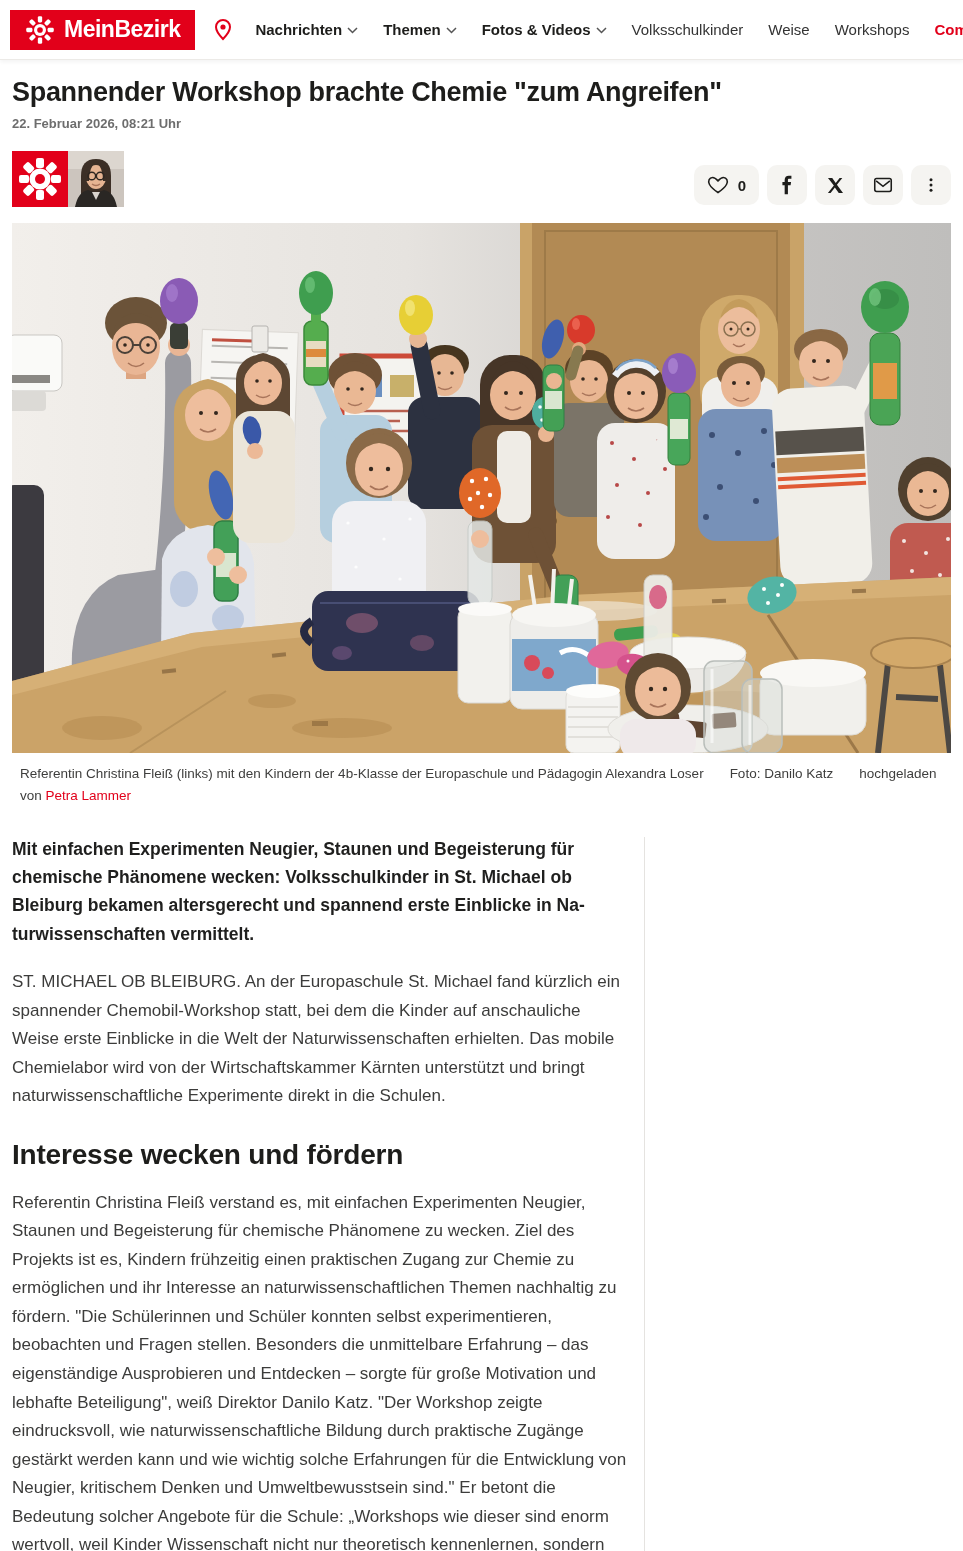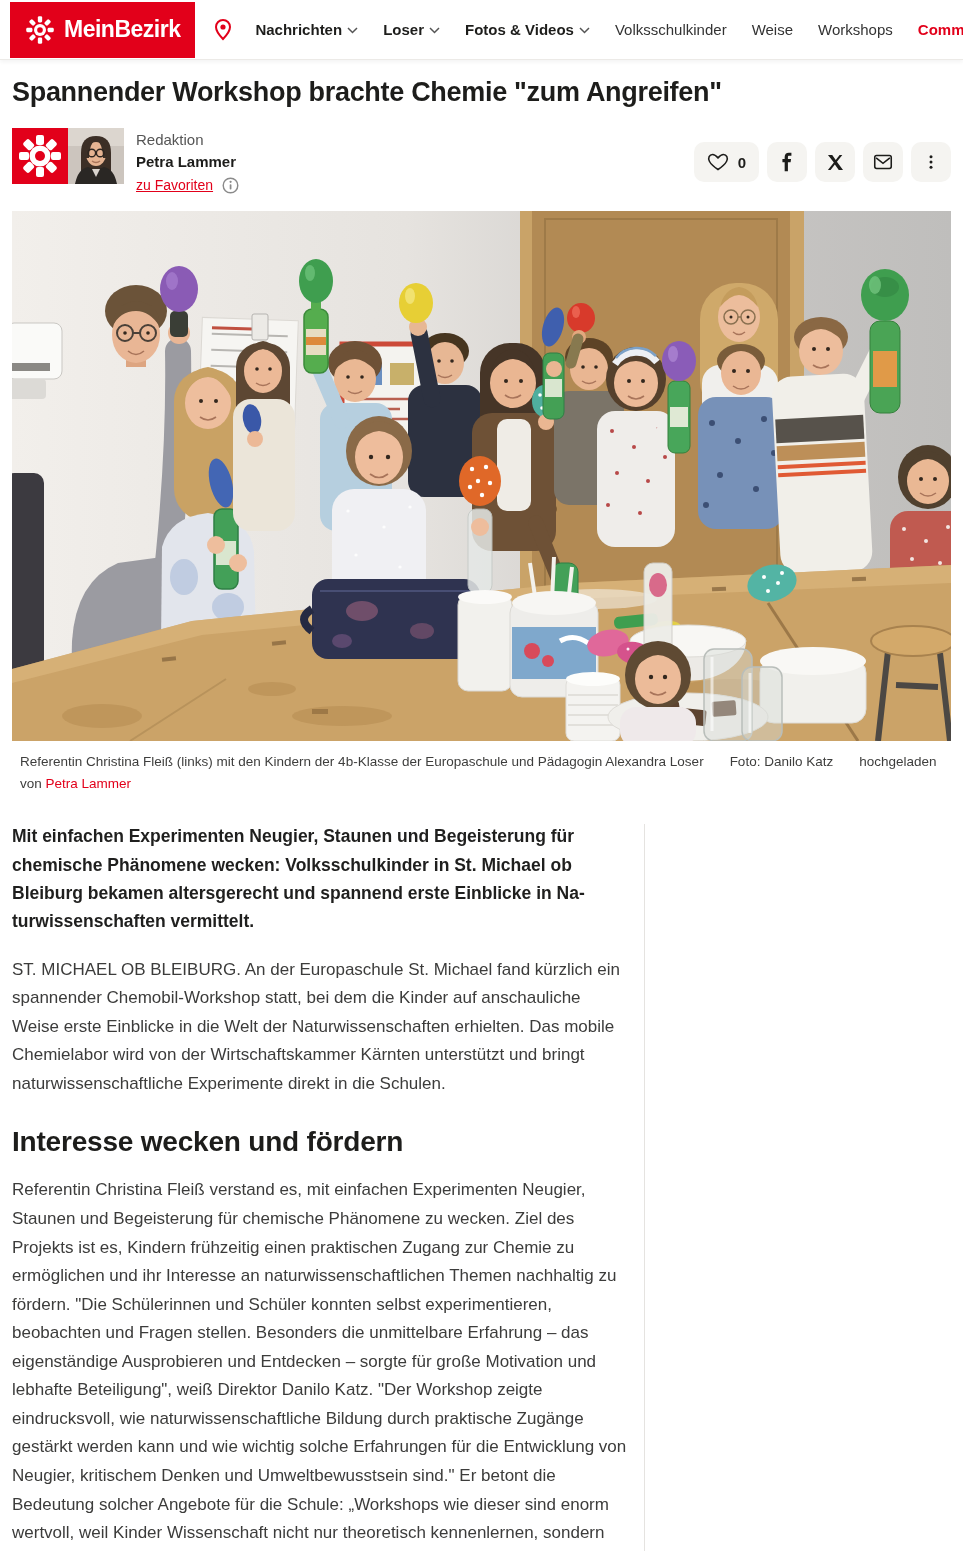--- a/index.html
+++ b/index.html
@@ -7,21 +7,21 @@
   body {
     width:963px; height:1551px; overflow:hidden; background:#fff;
     font-family:"Liberation Sans","DejaVu Sans",sans-serif; color:#1d1d1b;
   }
   
   .header {
     height:60px; display:flex; align-items:center; gap:16px;
     padding:0 14px 0 10px; background:#fff;
     border-bottom:1px solid #eceae7; box-shadow:0 2px 4px rgba(0,0,0,.05);
   }
-  .logo { background:#e2001a; display:flex; align-items:center; gap:9px; padding:0 15px; height:56px; text-decoration:none; }
+  .logo { background:#e2001a; display:flex; align-items:center; gap:9px; padding:0 15px; height:40px; text-decoration:none; }
   .logo-text { color:#fff; font-weight:bold; font-size:23px; letter-spacing:-0.5px; }
   .pin-btn { background:none; border:none; padding:0; display:flex; cursor:pointer; }
   .nav { display:flex; align-items:center; gap:25px; font-size:15px; margin-left:4px; }
   .nav a { text-decoration:none; color:#333; display:flex; align-items:center; gap:5px; white-space:nowrap;text-align:right; }
   .nav a.bold { font-weight:bold; color:#1d1d1b; }
   .nav a.accent { color:#e2001a; font-weight:bold; }
   .chev { display:flex; margin-top:2px; }
   
   .main { padding:0 12px; }
   h1 { font-size:27px; line-height:1.2; margin:16px 0 8px; letter-spacing:-0.3px; color:#1d1d1b; }
@@ -85,21 +85,21 @@
   <nav class="nav">
     <a class="bold">
       <span>Nachrichten</span>
       <span class="chev">
           <svg width="11" height="7" viewBox="0 0 11 7">
             <path d="M1 1l4.5 4.5L10 1" fill="none" stroke="#555" stroke-width="1.5"></path>
           </svg>
         </span>
     </a>
     <a class="bold">
-      <span>Loser</span>
+      <span>Themen</span>
       <span class="chev">
           <svg width="11" height="7" viewBox="0 0 11 7">
             <path d="M1 1l4.5 4.5L10 1" fill="none" stroke="#555" stroke-width="1.5"></path>
           </svg>
         </span>
     </a>
     <a class="bold">
       <span>Fotos &amp; Videos</span>
       <span class="chev">
           <svg width="11" height="7" viewBox="0 0 11 7">
@@ -118,20 +118,21 @@
       </a>
     <a class="accent">
       <span>Community</span>
 
     </a>
   </nav>
 </header>
 
 <div class="main">
   <h1>Spannender Workshop brachte Chemie "zum Angreifen"</h1>
+  <div class="date">22. Februar 2026, 08:21 Uhr</div>
 
   <div class="byline">
     <a style="display:block">
       <svg class="avatar" viewBox="0 0 56 56">
         <rect width="56" height="56" fill="#e2001a"></rect>
         <g fill="#fff">
           <rect x="24" y="7" width="8" height="10" rx="2"></rect>
           <rect x="24" y="7" width="8" height="10" rx="2" transform="rotate(45 28 28)"></rect>
           <rect x="24" y="7" width="8" height="10" rx="2" transform="rotate(90 28 28)"></rect>
           <rect x="24" y="7" width="8" height="10" rx="2" transform="rotate(135 28 28)"></rect>
@@ -155,34 +156,20 @@
         <g stroke="#2e2620" stroke-width="1.4" fill="none">
           <circle cx="23.8" cy="25" r="3.8"></circle>
             <circle cx="32.2" cy="25" r="3.8"></circle>
             <path d="M27.6 25h0.8"></path>
         </g>
         <path d="M24 33 q4 3 8 0" stroke="#a8745a" stroke-width="1.4" fill="none"></path>
         <path d="M7 56 Q10 41 20 39 L28 42 L36 39 Q46 41 49 56 Z" fill="#2a2724"></path>
         <path d="M24 41 L28 49 L32 41 Z" fill="#d9d4ce"></path>
       </svg>
     </a>
-    <div class="author-meta">
-      <div class="author-role">Redaktion</div>
-      <div class="author-name">Petra Lammer</div>
-      <div class="fav-row">
-        <a class="fav-link">zu Favoriten</a>
-        <button class="info-btn">
-          <svg width="19" height="19" viewBox="0 0 24 24">
-            <circle cx="12" cy="12" r="9.2" fill="none" stroke="#8a8a8a" stroke-width="1.8"></circle>
-            <rect x="11" y="10.4" width="2.2" height="6.6" rx="1" fill="#8a8a8a"></rect>
-            <circle cx="12.1" cy="7.4" r="1.4" fill="#8a8a8a"></circle>
-          </svg>
-        </button>
-      </div>
-    </div>
     <div class="share">
       <button class="pill like">
         <span style="display:flex">
           <svg width="22" height="22" viewBox="0 0 24 24">
               <path d="M12 20.2s-7.2-4.7-9.4-9C.7 7.4 2.6 3.8 6.1 3.8c2.3 0 3.8 1.3 5.9 3.7 2.1-2.4 3.6-3.7 5.9-3.7 3.5 0 5.4 3.6 3.5 7.4-2.2 4.3-9.4 9-9.4 9z" fill="none" stroke="#1d1d1b" stroke-width="1.7"></path>
             </svg>
         </span>
         <span>0</span>
       </button>
       <button class="pill">

